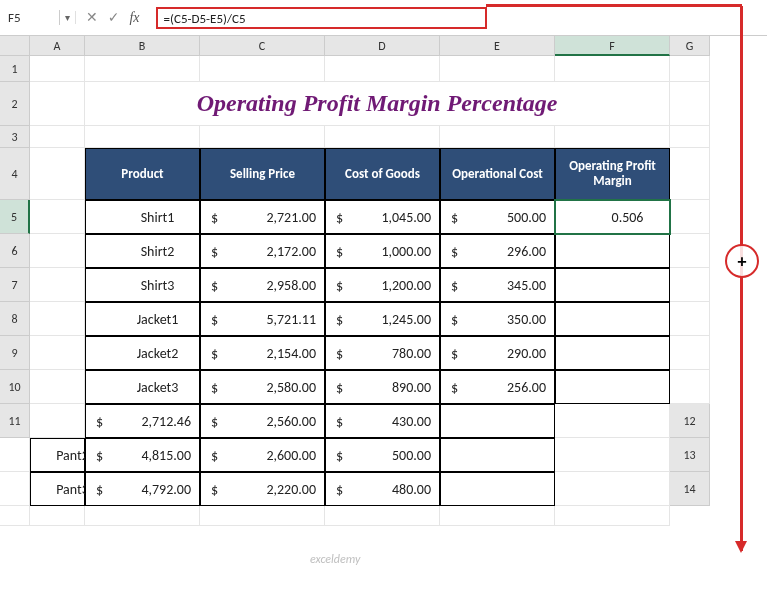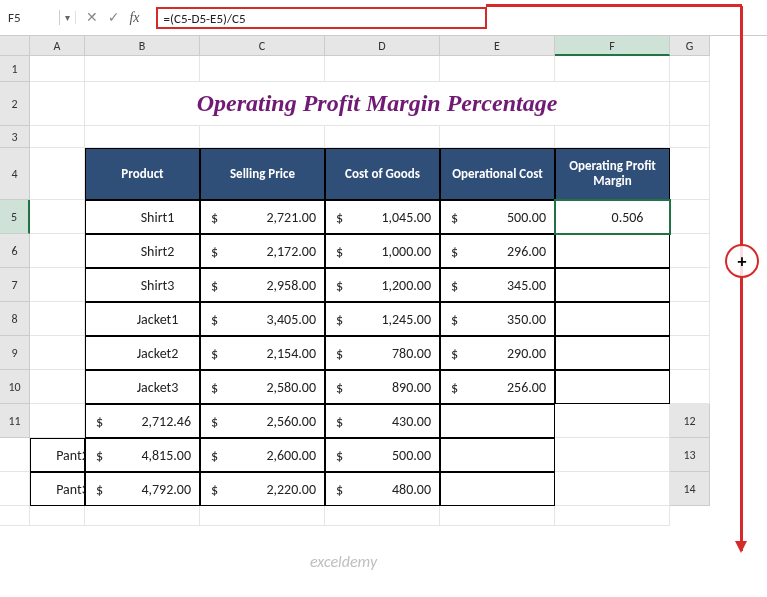--- a/index.html
+++ b/index.html
@@ -177,21 +177,21 @@
     background: rgba(255,255,255,0.85);
     font-size: 18px;
     font-weight: bold;
     color: #000;
   }
   .watermark {
     position: absolute;
     left: 310px;
     top: 552px;
     color: #bfbfbf;
-    font-size: 16px;
+    font-size: 12px;
     font-style: italic;
     z-index: 2;
     pointer-events: none;
   }
 </style>
 </head>
 <body>
 
 <div class="arrow-horz"></div>
 <div class="arrow-vert"></div>
@@ -297,21 +297,21 @@
       <div class="cur">$</div>
       <div class="val">345.00</div>
     </div>
     <div class="tbl-cell center"></div>
     <div class="cell"></div>
     <div class="row-h">8</div>
     <div class="cell"></div>
     <div class="tbl-cell center">Jacket1</div>
     <div class="tbl-cell money">
       <div class="cur">$</div>
-      <div class="val">3,405.00</div>
+      <div class="val">5,721.11</div>
     </div>
     <div class="tbl-cell money">
       <div class="cur">$</div>
       <div class="val">1,245.00</div>
     </div>
     <div class="tbl-cell money">
       <div class="cur">$</div>
       <div class="val">350.00</div>
     </div>
     <div class="tbl-cell center"></div>

